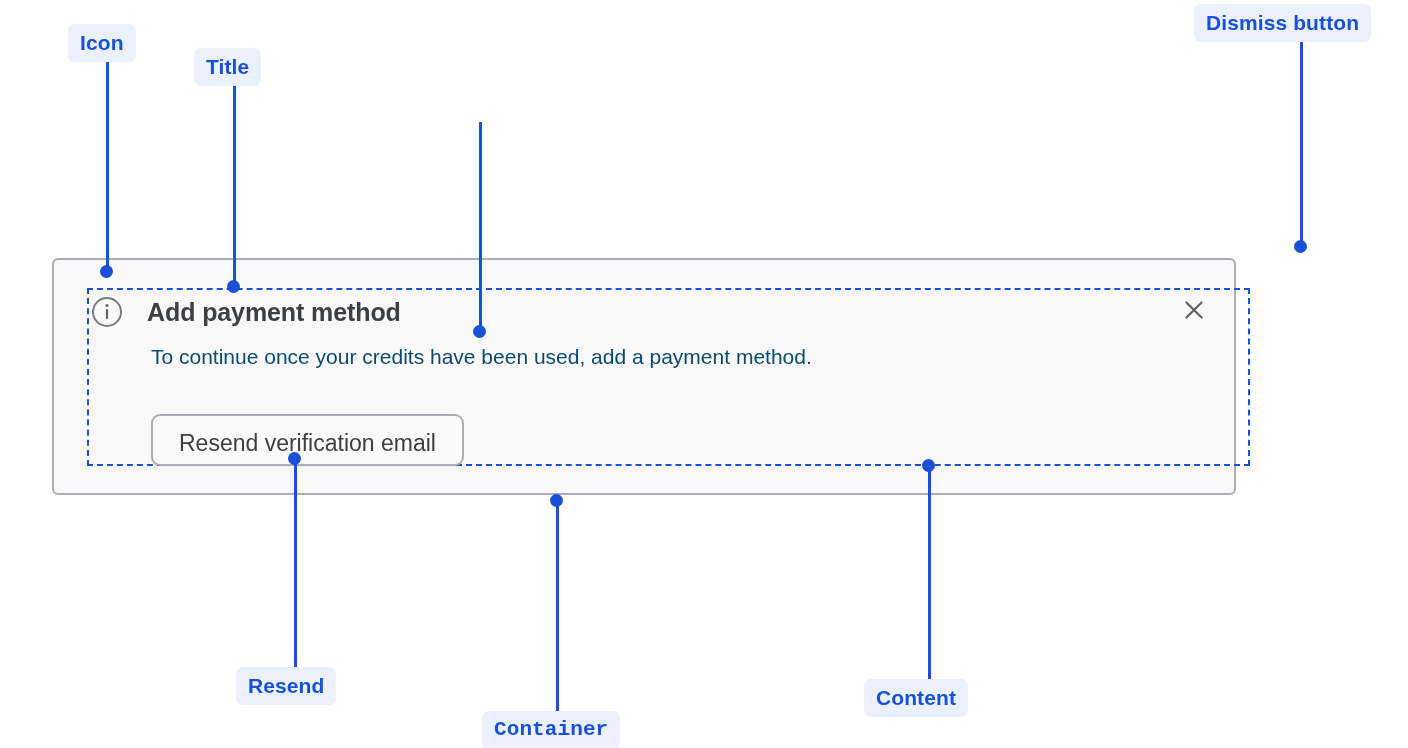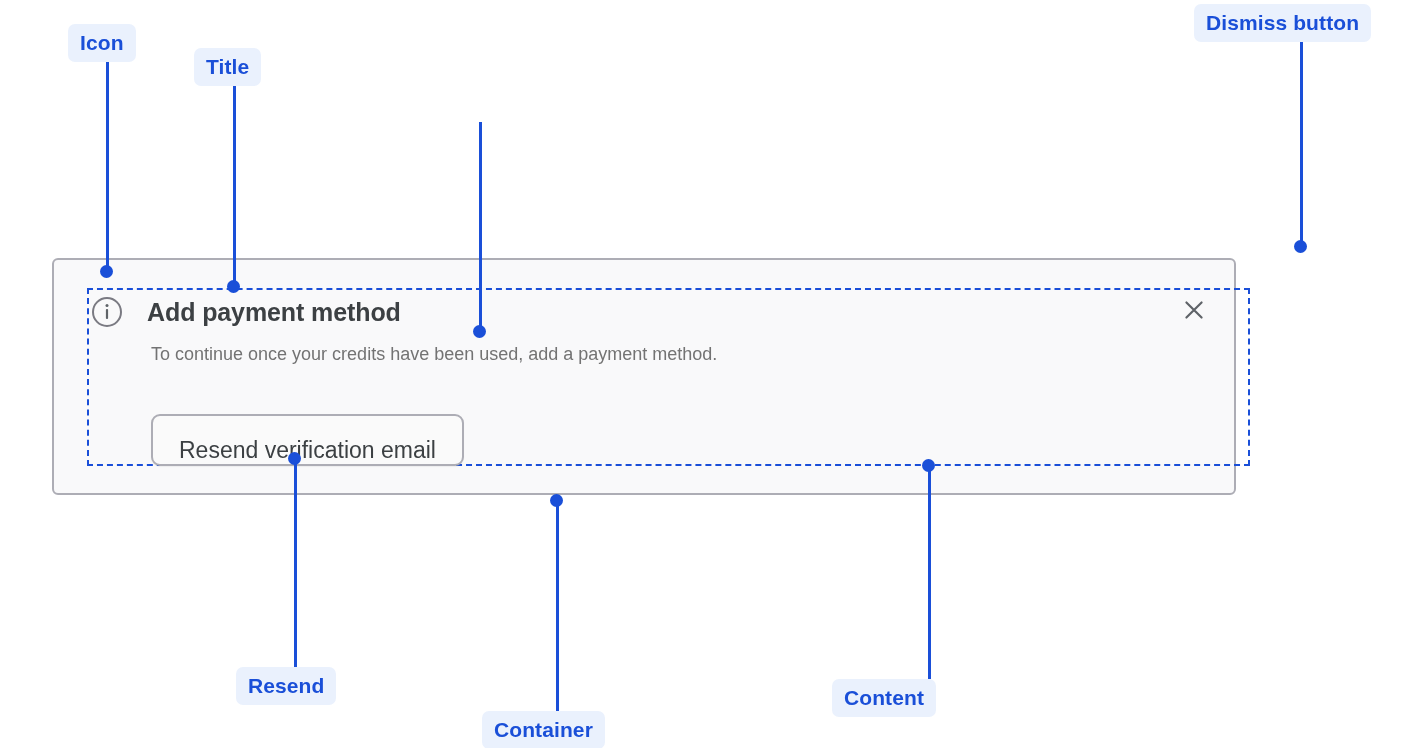--- a/index.html
+++ b/index.html
@@ -92,37 +92,37 @@
     color: #3c4043;
     line-height: 1;
     letter-spacing: -0.1px;
     white-space: nowrap;
   }
 
   .alert-desc {
     position: absolute;
     left: 62px;
     top: 54px;
-    font-size: 18px;
+    font-size: 21px;
     font-weight: 400;
-    color: #737373;
+    color: #0c4a6e;
     line-height: 1.2;
     white-space: nowrap;
   }
 
   .alert-actions {
     position: absolute;
     left: 62px;
     top: 124px;
   }
   .action-button {
     display: inline-block;
     box-sizing: border-box;
     height: 52px;
-    padding: 10px 26px;
+    padding: 3px 26px;
     background: #fafafa;
     border: 2px solid #adadb5;
     border-radius: 9px;
     font-family: "Liberation Sans", sans-serif;
     font-size: 23px;
     color: #3c4043;
     line-height: 48px;
     cursor: pointer;
     white-space: nowrap;
     box-shadow: 0 1px 1px rgba(0,0,0,0.05);
@@ -190,17 +190,17 @@
     <div class="anno-line" style="left: 479px; top: 122px; height: 208px;"></div>
     <div class="anno-dot" style="left: 473px; top: 325px;"></div>
     <div class="anno-line" style="left: 1300px; top: 38px; height: 207px;"></div>
     <div class="anno-dot" style="left: 1294px; top: 240px;"></div>
     <div class="anno-pill" style="left: 1194px; top: 4px;">Dismiss button</div>
     <div class="anno-line" style="left: 294px; top: 459px; height: 208px;"></div>
     <div class="anno-dot" style="left: 288px; top: 452px;"></div>
     <div class="anno-pill" style="left: 236px; top: 667px;">Resend</div>
     <div class="anno-line" style="left: 556px; top: 501px; height: 210px;"></div>
     <div class="anno-dot" style="left: 550px; top: 494px;"></div>
-    <div class="anno-pill" style="left: 482px; top: 711px;">Container</div>
+    <div class="anno-pill" style="left: 482px; top: 711px; font-family: Liberation Mono, monospace;">Container</div>
     <div class="anno-line" style="left: 928px; top: 466px; height: 213px;"></div>
     <div class="anno-dot" style="left: 922px; top: 459px;"></div>
-    <div class="anno-pill" style="left: 832px; top: 679px; text-align: right;">Content</div>
+    <div class="anno-pill" style="left: 864px; top: 679px; text-align: right;">Content</div>
   </div>
 
 </body></html>

